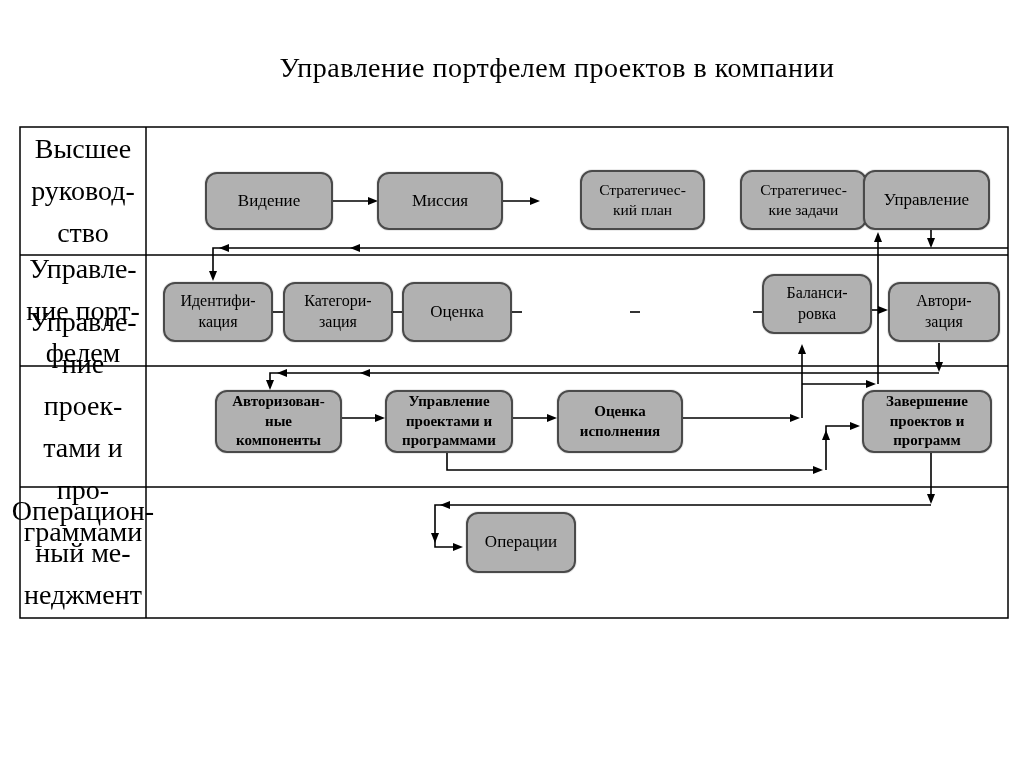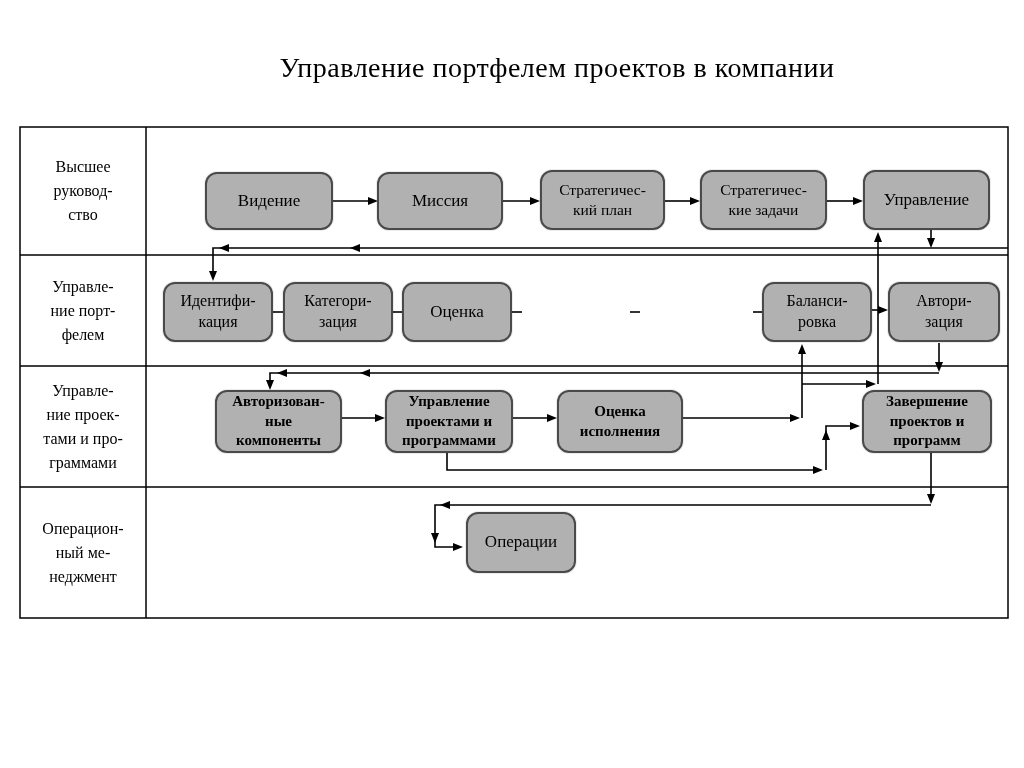--- a/index.html
+++ b/index.html
@@ -30,41 +30,41 @@
     pointer-events: none;
   }
   .lane-label {
     position: absolute;
     left: 22px;
     width: 122px;
     display: flex;
     align-items: center;
     justify-content: center;
     text-align: center;
-    font-size: 16px;
+    font-size: 28px;
     line-height: 1.5;
     white-space: pre-line;
   }
   .node {
     position: absolute;
     box-sizing: border-box;
     background: #b1b1b1;
     border: 2px solid #4a4a4a;
     border-radius: 12px;
     display: flex;
     align-items: center;
     justify-content: center;
     text-align: center;
     white-space: pre-line;
     font-size: 16px;
     line-height: 1.3;
     box-shadow: 0 0 0 1px rgba(0,0,0,0.08);
   }
   .node.fs17 { font-size: 17px; }
-  .node.fs15 { font-size: 15.5px; }
+  .node.fs15 { font-size: 15.5px; margin-left: 40px; }
   .node.bold { font-weight: bold; font-size: 15px; }
   svg line, svg polyline { stroke: #000000; stroke-width: 1.6; fill: none; }
   svg .grid { stroke: #000000; stroke-width: 1.5; fill: none; }
   svg polygon { fill: #000000; stroke: none; }
 </style>
 </head>
 <body>
 
 <div class="canvas">
 
@@ -197,21 +197,21 @@
 кий план</div>
   <div class="node fs15" style="left:700px;top:170px;width:127px;height:60px">Стратегичес-
 кие задачи</div>
   <div class="node fs17" style="left:863px;top:170px;width:127px;height:60px">Управление</div>
 
   <div class="node" style="left:163px;top:282px;width:110px;height:60px">Идентифи-
 кация</div>
   <div class="node" style="left:283px;top:282px;width:110px;height:60px">Категори-
 зация</div>
   <div class="node fs17" style="left:402px;top:282px;width:110px;height:60px">Оценка</div>
-  <div class="node" style="left:762px;top:282px;width:110px;height:60px">Баланси-
+  <div class="node" style="left:762px;top:274px;width:110px;height:60px">Баланси-
 ровка</div>
   <div class="node" style="left:888px;top:282px;width:112px;height:60px">Автори-
 зация</div>
 
   <div class="node bold" style="left:215px;top:390px;width:127px;height:63px">Авторизован-
 ные
 компоненты</div>
   <div class="node bold" style="left:385px;top:390px;width:128px;height:63px">Управление
 проектами и
 программами</div>

